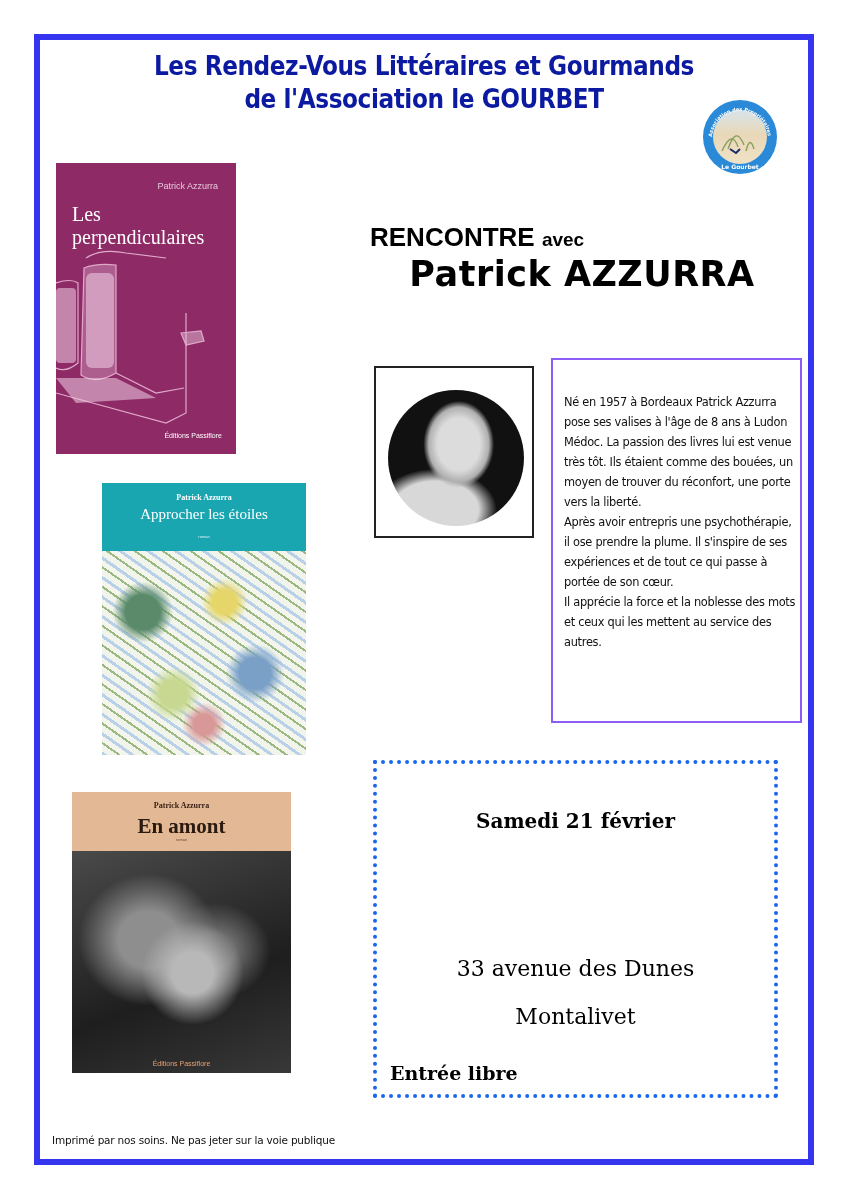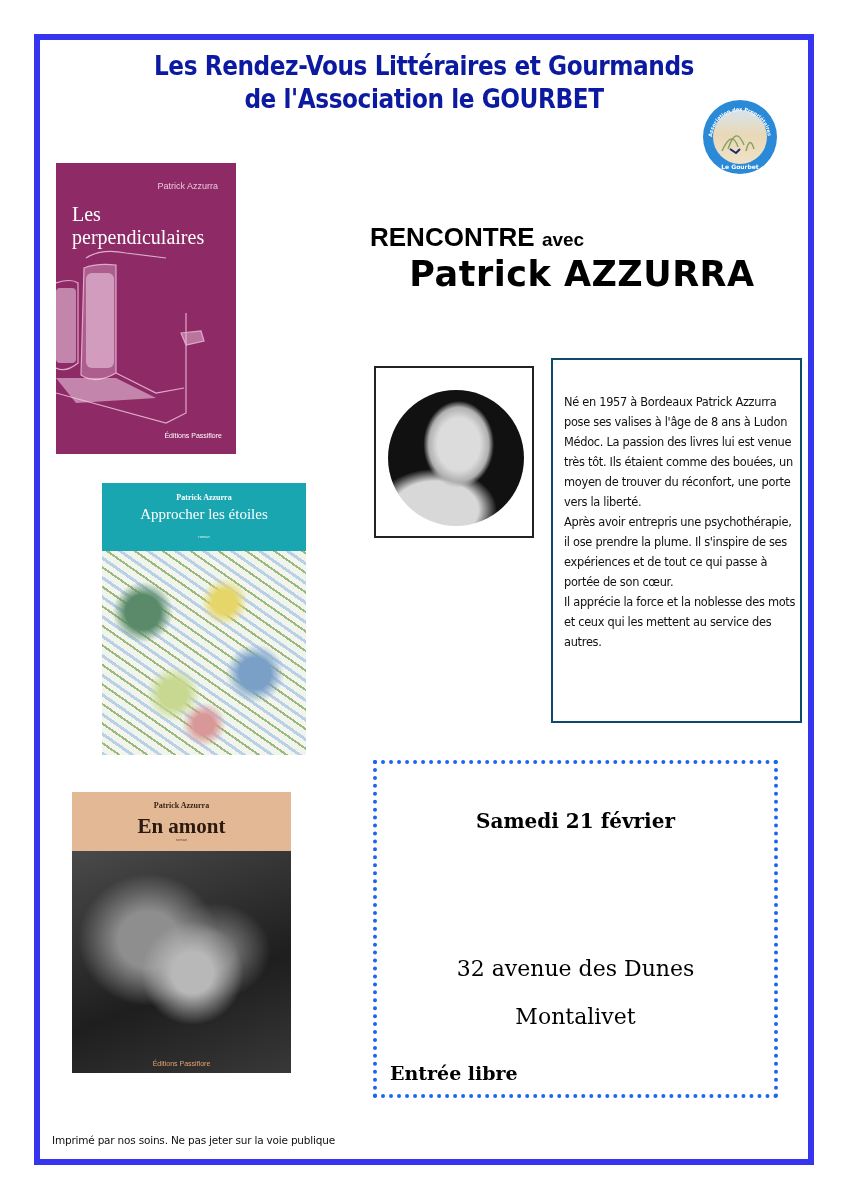--- a/index.html
+++ b/index.html
@@ -39,21 +39,21 @@
     .b3-pub { position: absolute; left: 0; width: 100%; bottom: 6px; text-align: center; color: #e8a070; font-size: 7px; }
     .rencontre { position: absolute; left: 370px; top: 222px; width: 420px; text-align: left; color: #000; font-family: "Liberation Sans", sans-serif; font-weight: bold; font-size: 26px; }
     .rencontre .avec { font-size: 19px; }
     .author-name { position: absolute; left: 370px; top: 254px; width: 424px; text-align: center; color: #000; font-family: "DejaVu Sans", sans-serif; font-weight: bold; font-size: 35px; letter-spacing: 0.5px; }
     .photo-box { position: absolute; left: 374px; top: 366px; width: 160px; height: 172px; border: 2px solid #222; box-sizing: border-box; background: #fff; }
     .photo-circle { position: absolute; left: 12px; top: 22px; width: 136px; height: 136px; border-radius: 50%;
       background:
         radial-gradient(ellipse 26% 32% at 52% 40%, #dcdcdc 0 60%, #b0b0b0 85%, transparent 100%),
         radial-gradient(ellipse 45% 30% at 35% 88%, #d8d8d8 0 70%, transparent 100%),
         #111; }
-    .bio-box { position: absolute; left: 551px; top: 358px; width: 251px; height: 365px; border: 2px solid #0c4a6e; box-sizing: border-box; background: #fff; }
+    .bio-box { position: absolute; left: 551px; top: 358px; width: 251px; height: 365px; border: 2px solid #8b5cf6; box-sizing: border-box; background: #fff; }
     .bio-text { position: absolute; left: 11px; top: 32px; width: 236px; color: #111; font-family: "DejaVu Sans", sans-serif; font-size: 11.4px; line-height: 20px; letter-spacing: -0.3px; }
     .bio-text p { margin: 0; }
     .event-box { position: absolute; left: 373px; top: 760px; width: 405px; height: 338px; border: 4px dotted #1a66ee; box-sizing: border-box; background: #fff; }
     .ev-line { position: absolute; left: 0; width: 100%; text-align: center; color: #000; font-family: "DejaVu Serif", serif; }
     .ev-date { top: 45px; font-weight: bold; font-size: 20px; }
     .ev-time { top: 95px; font-weight: bold; font-size: 21px; }
     .ev-place { top: 142px; font-size: 22px; }
     .ev-addr { top: 192px; font-size: 22px; }
     .ev-city { top: 240px; font-size: 22px; }
     .ev-free { position: absolute; left: 13px; top: 298px; color: #000; font-family: "DejaVu Serif", serif; font-weight: bold; font-size: 19px; }
@@ -139,18 +139,18 @@
 <div class="bio-box">
   <div class="bio-text">
     <p>Né en 1957 à Bordeaux Patrick Azzurra pose ses valises à l'âge de 8 ans à Ludon Médoc. La passion des livres lui est venue très tôt. Ils étaient comme des bouées, un moyen de trouver du réconfort, une porte vers la liberté.</p>
     <p>Après avoir entrepris une psychothérapie, il ose prendre la plume. Il s'inspire de ses expériences et de tout ce qui passe à portée de son cœur.</p>
     <p>Il apprécie la force et la noblesse des mots et ceux qui les mettent au service des autres.</p>
   </div>
 </div>
 
 <div class="event-box">
   <div class="ev-line ev-date">Samedi 21 février</div>
-  <div class="ev-line ev-addr">32 avenue des Dunes</div>
+  <div class="ev-line ev-addr">33 avenue des Dunes</div>
   <div class="ev-line ev-city">Montalivet</div>
   <div class="ev-free">Entrée libre</div>
 </div>
 
 <div class="footer-note">Imprimé par nos soins. Ne pas jeter sur la voie publique</div>
 
 </body></html>

